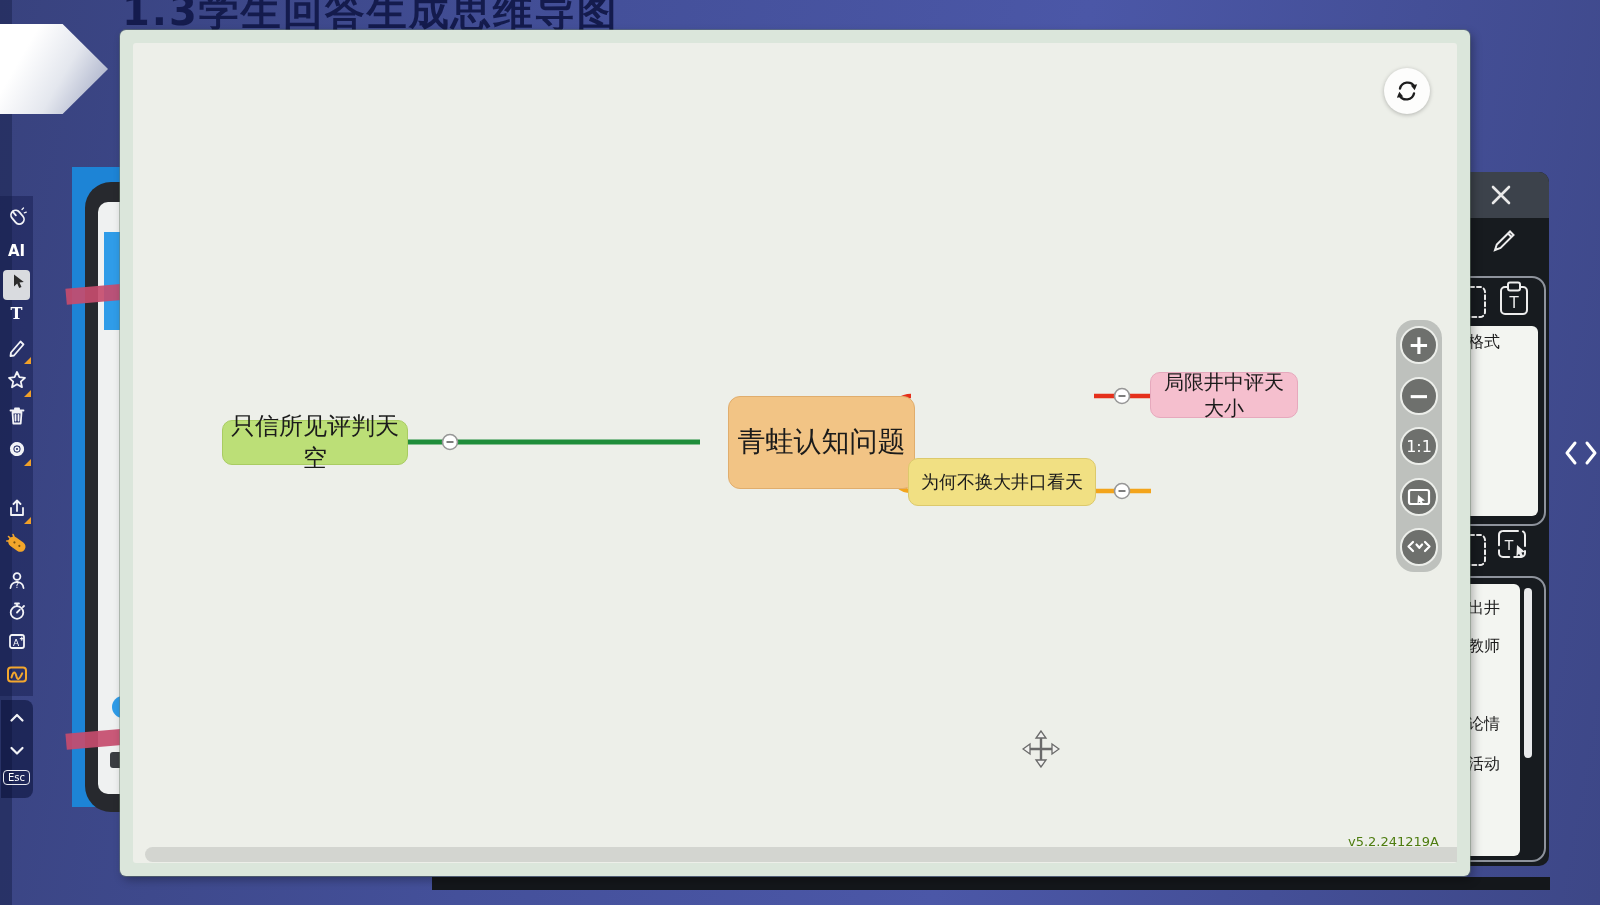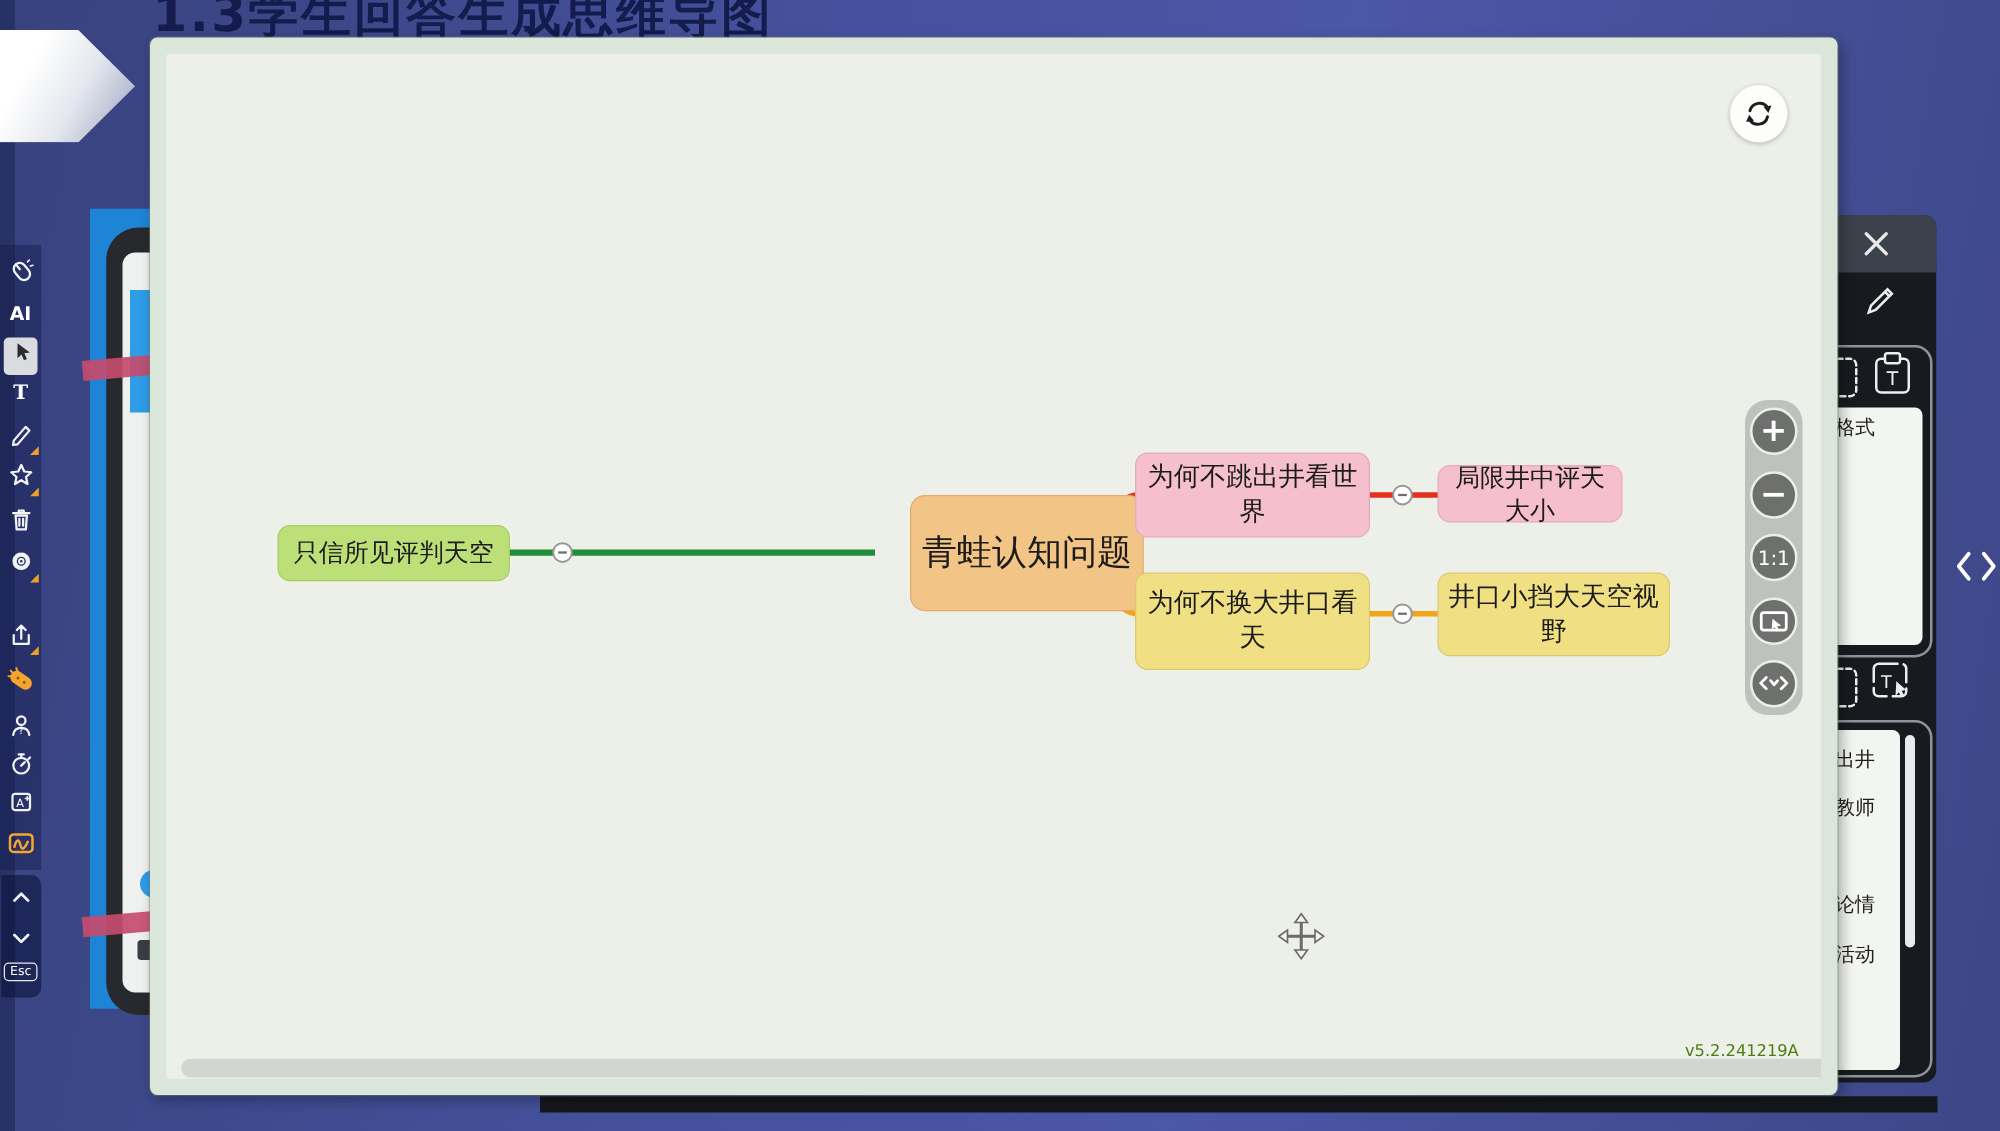--- a/index.html
+++ b/index.html
@@ -64,27 +64,27 @@
              border-radius:8px 0 0 8px; }
   #version { position:absolute; right:18px; bottom:14px; font-size:13px; color:#4d7c0f; }
   #refresh-btn { left:1384px; top:68px; width:46px; height:46px; border-radius:50%; background:#fdfdfc;
                  box-shadow:0 1px 4px rgba(0,0,0,.25); display:flex; align-items:center; justify-content:center;
                  z-index:5; border:none; cursor:pointer; }
 
   
   #connectors { left:0; top:0; width:1600px; height:905px; z-index:5; pointer-events:none; }
   .node { position:absolute; display:flex; align-items:center; justify-content:center; text-align:center;
           color:#1b1b1b; z-index:6; border-radius:10px; padding:2px 8px; line-height:1.32; }
-  #n-left2 { left:222px; top:420px; width:186px; height:45px; background:#bcdf77; border:1px solid #a9cc62; font-size:20px; }
+  #n-left2 { left:222px; top:420px; width:186px; height:45px; background:#bcdf77; border:1px solid #a9cc62; font-size:24px; }
   #n-left1 { left:458px; top:408px; width:191px; height:68px; background:#bcdf77; border:1px solid #a9cc62; font-size:21px; }
   #n-root  { left:684px; top:396px; width:187px; height:93px; background:#f2c485; border:1px solid #e0ad6d;
              font-size:28px; border-radius:12px;margin-left:44px; }
   #n-pink1 { left:908px; top:362px; width:188px; height:68px; background:#f5bfce; border:1px solid #e6a9bd; font-size:21px; }
   #n-pink2 { left:1150px; top:372px; width:148px; height:46px; background:#f5bfce; border:1px solid #e6a9bd; font-size:20px; }
-  #n-yel1  { left:908px; top:458px; width:188px; height:78px; background:#f1e083; border:1px solid #dcc96c; font-size:21px; }
+  #n-yel1  { left:908px; top:458px; width:188px; height:48px; background:#f1e083; border:1px solid #dcc96c; font-size:18px; }
   #n-yel2  { left:1150px; top:458px; width:186px; height:67px; background:#f1e083; border:1px solid #dcc96c; font-size:21px; }
 
   
   #zoom-panel { left:1396px; top:320px; width:46px; height:252px; background:rgba(186,189,184,.92);
                 border-radius:18px; z-index:7; display:flex; flex-direction:column; align-items:center;
                 justify-content:space-between; padding:6px 0; }
   .zbtn { width:38px; height:38px; border-radius:50%; background:#6e706d; border:2px solid #eceeea;
           color:#fff; display:flex; align-items:center; justify-content:center; cursor:pointer; }
   .zbtn.txt { font-size:26px; font-weight:700; line-height:1; }
   .zbtn.ratio { font-size:16px; font-weight:400; }
@@ -308,24 +308,22 @@
       <path d="M1118.5 396h7" stroke="#6f6f6f" stroke-width="1.8"></path>
     </g>
     <g>
       <circle cx="1122" cy="491" r="7.5" fill="#fff" stroke="#979797" stroke-width="1.6"></circle>
       <path d="M1118.5 491h7" stroke="#6f6f6f" stroke-width="1.8"></path>
     </g>
   </svg>
 
   <div class="node" id="n-left2">只信所见评判天空</div>
   <div class="node" id="n-root">青蛙认知问题</div>
-  <div class="node" id="n-pink1">为何不跳出井看世界</div>
   <div class="node" id="n-pink2">局限井中评天大小</div>
   <div class="node" id="n-yel1">为何不换大井口看天</div>
-  <div class="node" id="n-yel2">井口小挡大天空视野</div>
 
   <div class="abs" id="zoom-panel">
     <div class="zbtn txt">+</div>
     <div class="zbtn txt">−</div>
     <div class="zbtn ratio">1:1</div>
     <div class="zbtn">
       <svg width="26" height="26" viewBox="0 0 26 26">
         <rect x="3" y="6" width="20" height="14" rx="2"></rect>
         <path d="M12 11l7 5.5-3.2.4 1.6 3.4-2 .9-1.6-3.4-2.4 2z" fill="#fff" stroke="none"></path>
       </svg>

